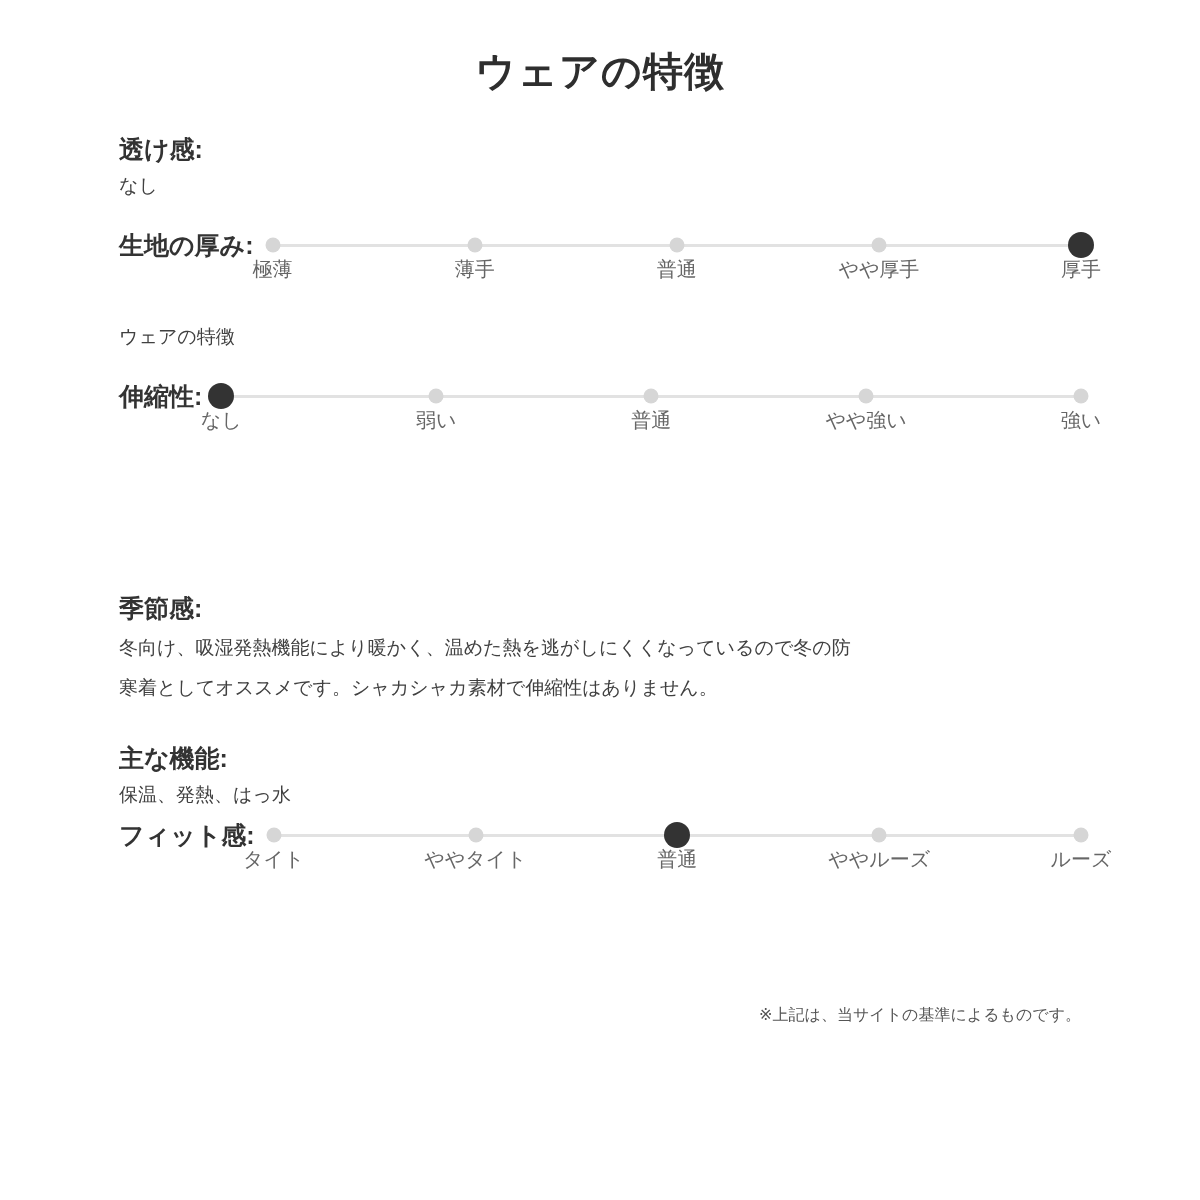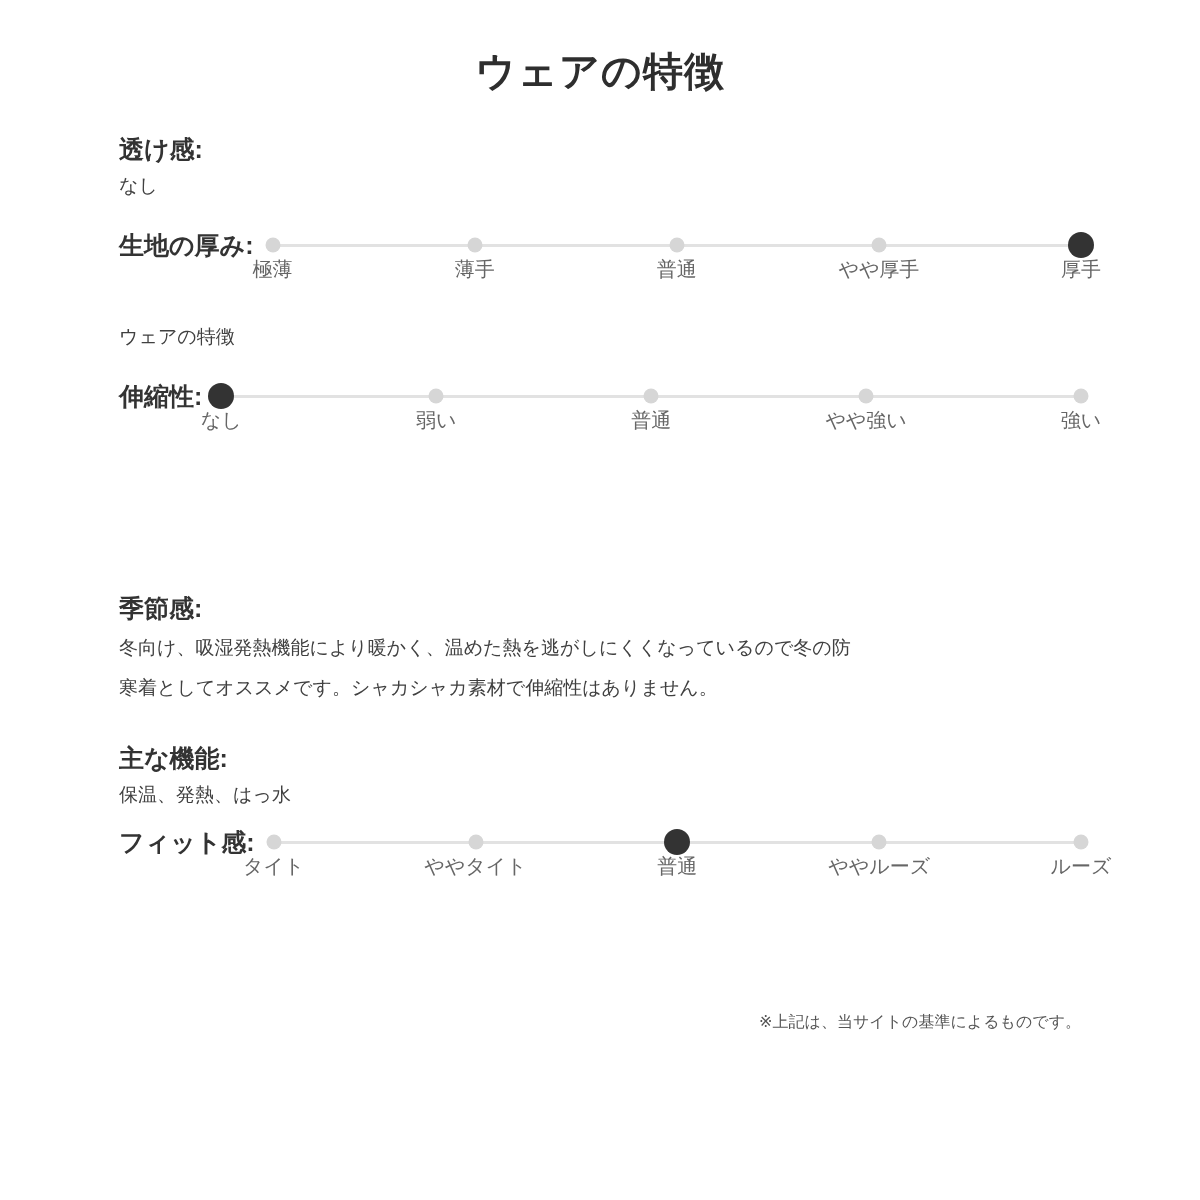--- a/index.html
+++ b/index.html
@@ -9,21 +9,21 @@
     font-family:"Liberation Sans","DejaVu Sans",sans-serif;
     color:#333333;
   }
   .page { width:962px; margin:0 auto; padding-top:44px; }
   .page-title {
     text-align:center; font-size:40px; font-weight:700;
     color:#2e2e2e; letter-spacing:1px;
   }
   .section { margin-top:34px; }
   .slider-section { margin-top:30px; padding-bottom:28px; }
-  .slider-section.after-para { margin-top:18px; }
+  .slider-section.after-para { margin-top:11px; }
   .big-gap { margin-top:152px; }
   .sec-label { font-size:25px; font-weight:700; color:#333333; line-height:32px; }
   .sec-value { font-size:19px; font-weight:400; color:#404040; margin-top:7px; line-height:27px; }
   .season-text { max-width:748px; line-height:40px; margin-top:4px; }
   .slider-row { display:flex; align-items:center; }
   .slider-row .sec-label { flex:0 0 auto; margin-right:19px; }
   .scale { position:relative; flex:1 1 auto; height:32px; }
   .track {
     position:absolute; left:0; right:0; top:50%; height:3px; margin-top:-1.5px;
     background:#e2e2e2; border-radius:2px;

